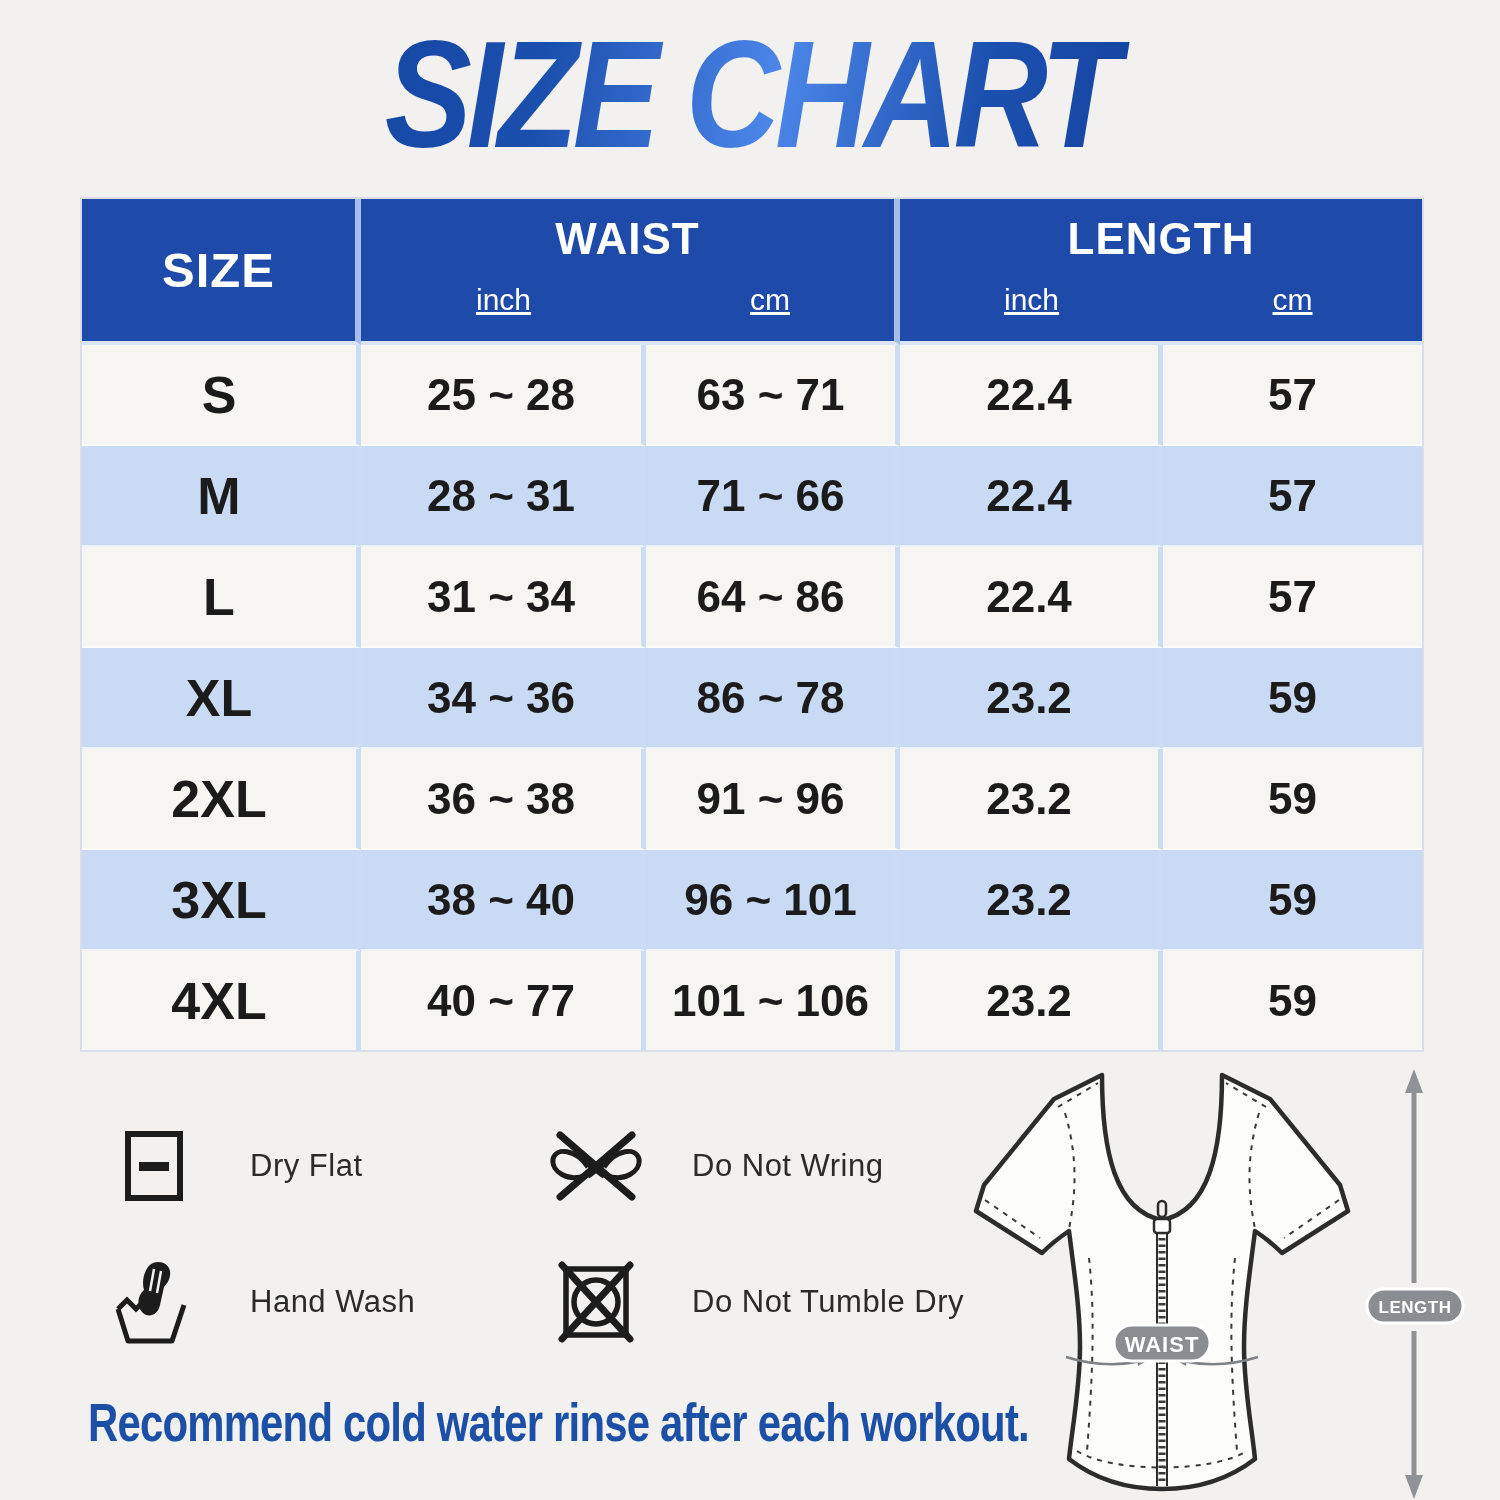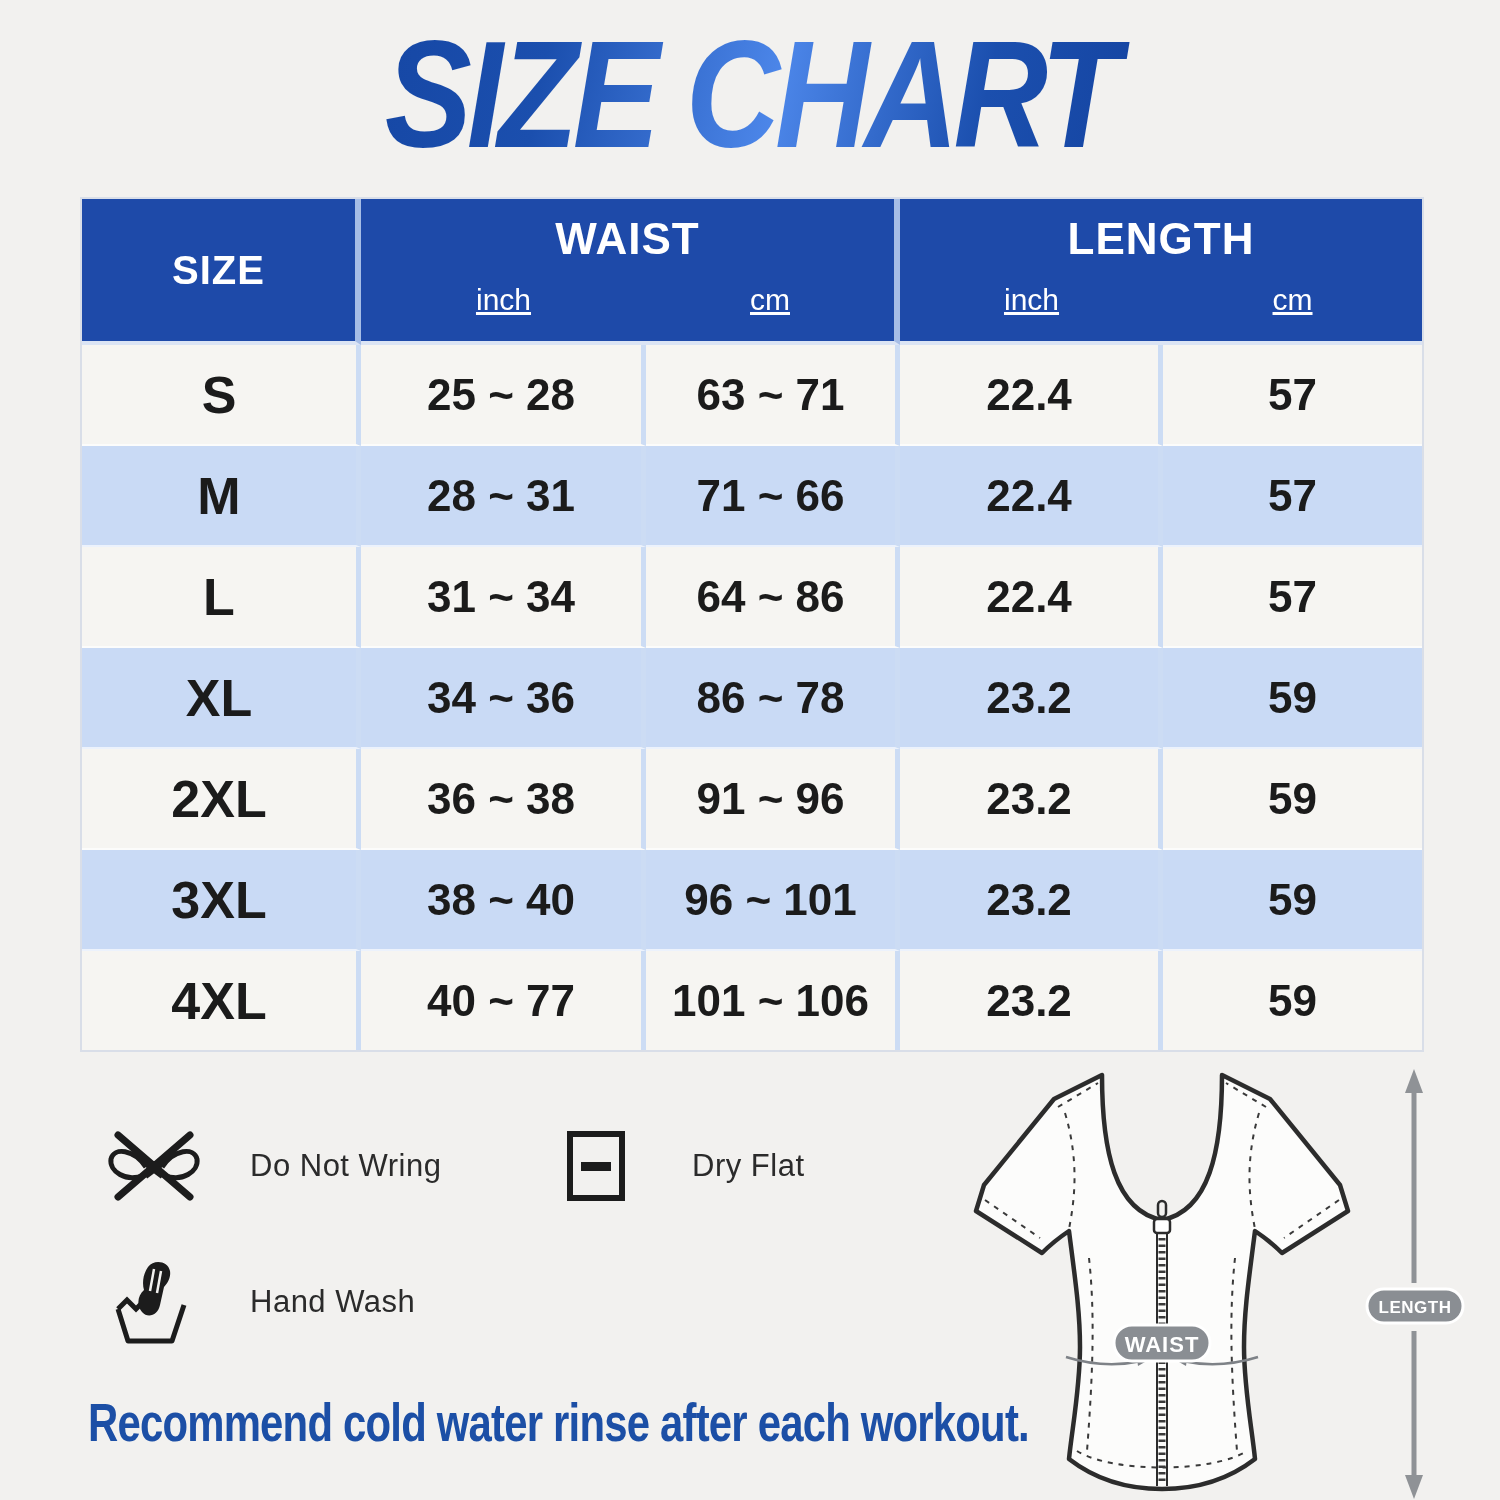--- a/index.html
+++ b/index.html
@@ -25,21 +25,21 @@
 
   
   .size-table{
     position:absolute;left:80px;top:197px;width:1340px;
     border-collapse:separate;border-spacing:0;table-layout:fixed;
     border:2px solid #d9dee8;
   }
   .size-table th,.size-table td{padding:0;text-align:center;vertical-align:middle;}
   thead th{background:#1e4aa9;color:#ffffff;}
   .th-size{
-    font-size:40px;font-weight:bold;letter-spacing:1px;
+    font-size:49px;font-weight:bold;letter-spacing:1px;
     border-right:6px solid #a6bde6;padding-bottom:20px;
   }
   .hdr-main th{height:80px;}
   .th-group{
     font-size:44px;font-weight:bold;letter-spacing:1px;
     vertical-align:bottom;padding-bottom:0;line-height:1.0;
   }
   .th-group.gdiv{border-right:6px solid #a6bde6;}
   .hdr-sub th{
     height:56px;font-size:30px;font-weight:normal;
@@ -159,52 +159,62 @@
         <td>23.2</td>
         <td>59</td>
       </tr>
     </tbody>
   </table>
 
   <div class="care">
 
     <div class="care-item">
       <span class="care-icon">
+        <svg width="60" height="72" viewBox="0 0 60 72">
+          <rect x="4" y="4" width="52" height="64" fill="none" stroke="#1c1c1c" stroke-width="6"></rect>
+          <rect x="15" y="32" width="30" height="9" fill="#1c1c1c"></rect>
+        </svg>
+      </span>
+      <span class="care-label">Dry Flat</span>
+    </div>
+
+    <div class="care-item">
+      <span class="care-icon">
         <svg width="102" height="80" viewBox="0 0 102 80">
           <path d="M43,41 C31,23 11,21 8,33 C6,45 23,57 41,49" fill="none" stroke="#1c1c1c" stroke-width="5"></path>
           <path d="M59,41 C71,23 91,21 94,33 C96,45 79,57 61,49" fill="none" stroke="#1c1c1c" stroke-width="5"></path>
           <path d="M43,39 L59,51 M59,39 L43,51" fill="none" stroke="#1c1c1c" stroke-width="4"></path>
           <path d="M15,9 L87,71 M87,9 L15,71" fill="none" stroke="#1c1c1c" stroke-width="7" stroke-linecap="round"></path>
         </svg>
       </span>
       <span class="care-label">Do Not Wring</span>
     </div>
 
     <div class="care-item">
       <span class="care-icon">
-        <svg width="60" height="72" viewBox="0 0 60 72">
-          <rect x="4" y="4" width="52" height="64" fill="none" stroke="#1c1c1c" stroke-width="6"></rect>
-          <rect x="15" y="32" width="30" height="9" fill="#1c1c1c"></rect>
-        </svg>
-      </span>
-      <span class="care-label">Dry Flat</span>
-    </div>
-
-    <div class="care-item">
-      <span class="care-icon">
         <svg width="80" height="86" viewBox="0 0 80 86">
           <path d="M4,50 L13,41 L22,50 L31,41" fill="none" stroke="#1c1c1c" stroke-width="5"></path>
           <path d="M4,50 L14,82 L58,82 L70,46" fill="none" stroke="#1c1c1c" stroke-width="5" stroke-linejoin="round"></path>
           <path d="M34,8 C40,0 54,2 56,12 C57,18 54,24 50,28 L46,46 C44,56 34,60 28,53 C22,46 24,36 30,31 C28,24 29,15 34,8 Z" fill="#1c1c1c"></path>
           <path d="M40,10 L36,32 M47,12 L43,34" stroke="#f2f1ef" stroke-width="2.5" fill="none"></path>
         </svg>
       </span>
       <span class="care-label">Hand Wash</span>
     </div>
 
+    <div class="care-item">
+      <span class="care-icon">
+        <svg width="80" height="84" viewBox="0 0 80 84">
+          <rect x="10" y="9" width="60" height="66" fill="none" stroke="#1c1c1c" stroke-width="5.5"></rect>
+          <circle cx="40" cy="42" r="22" fill="none" stroke="#1c1c1c" stroke-width="5.5"></circle>
+          <path d="M6,5 L74,79 M74,5 L6,79" fill="none" stroke="#1c1c1c" stroke-width="7" stroke-linecap="round"></path>
+        </svg>
+      </span>
+      <span class="care-label">Do Not Tumble Dry</span>
+    </div>
 
   </div>
 
   <svg class="garment" viewBox="0 0 518 447">
 
     <path d="M104,150 L117,178 L90,200 L60,180 Z" fill="#d9d9d9"></path>
     <path d="M316,150 L303,178 L330,200 L360,180 Z" fill="#d9d9d9"></path>
 
     <path d="M150,22
          C150,98 163,158 210,167

